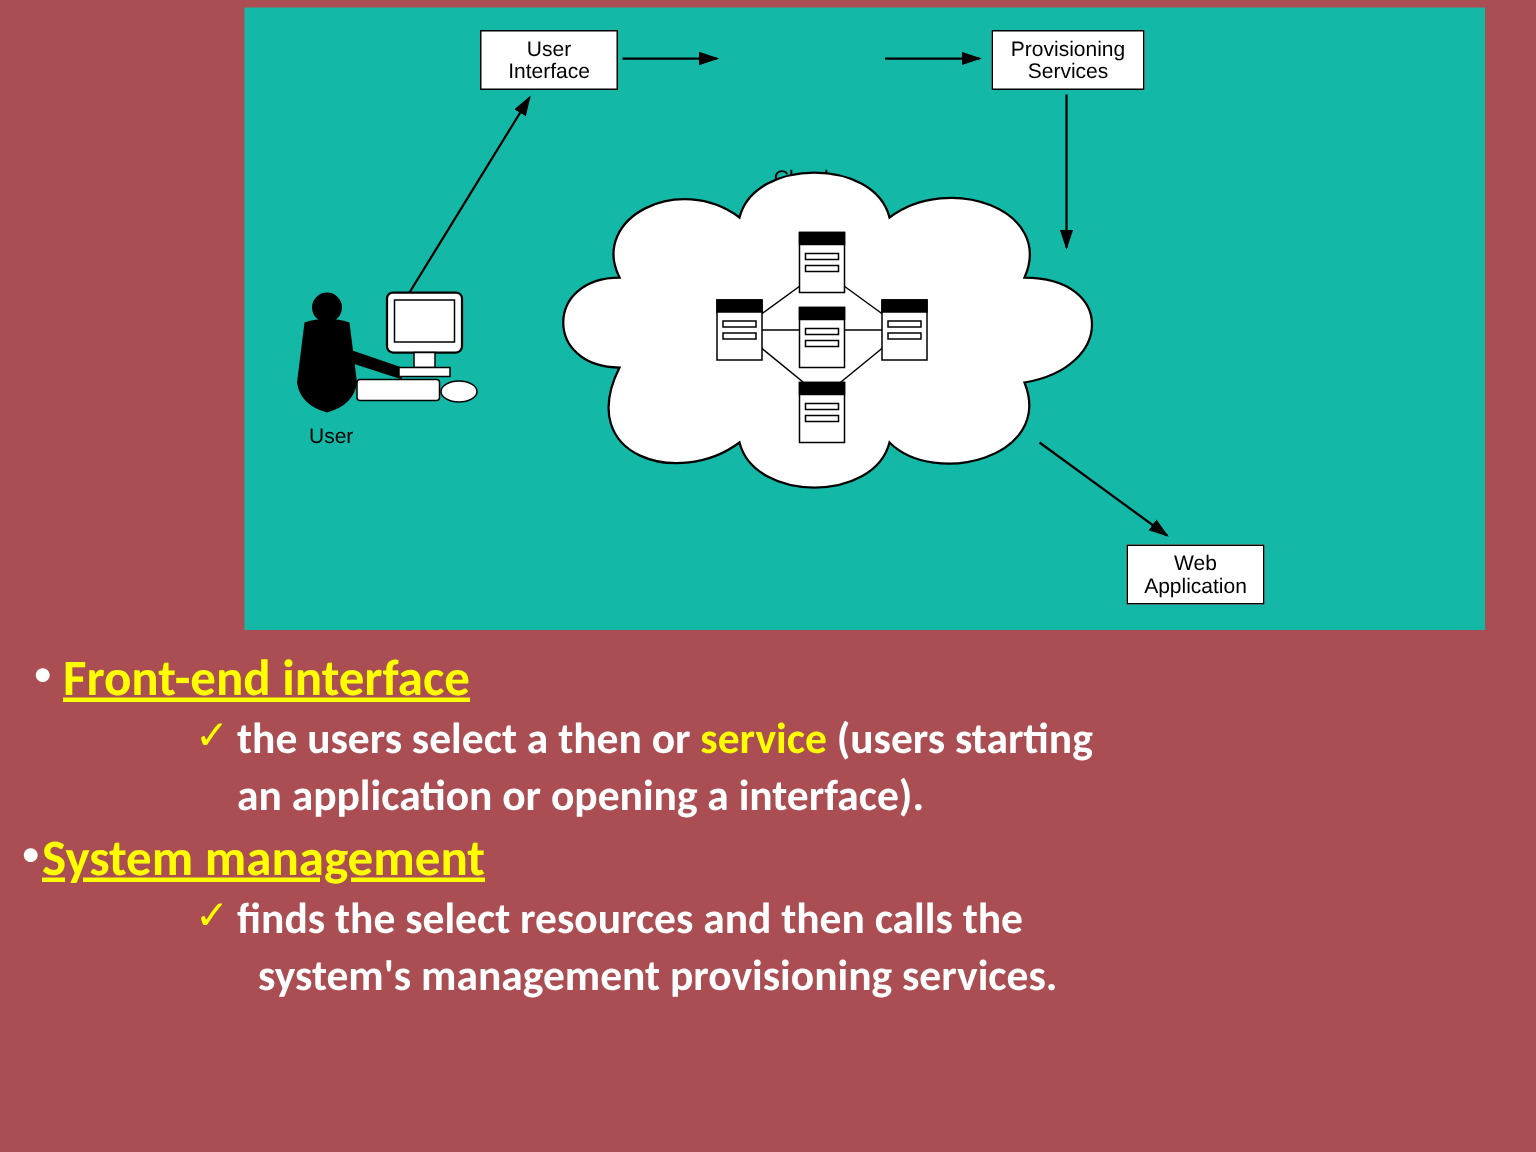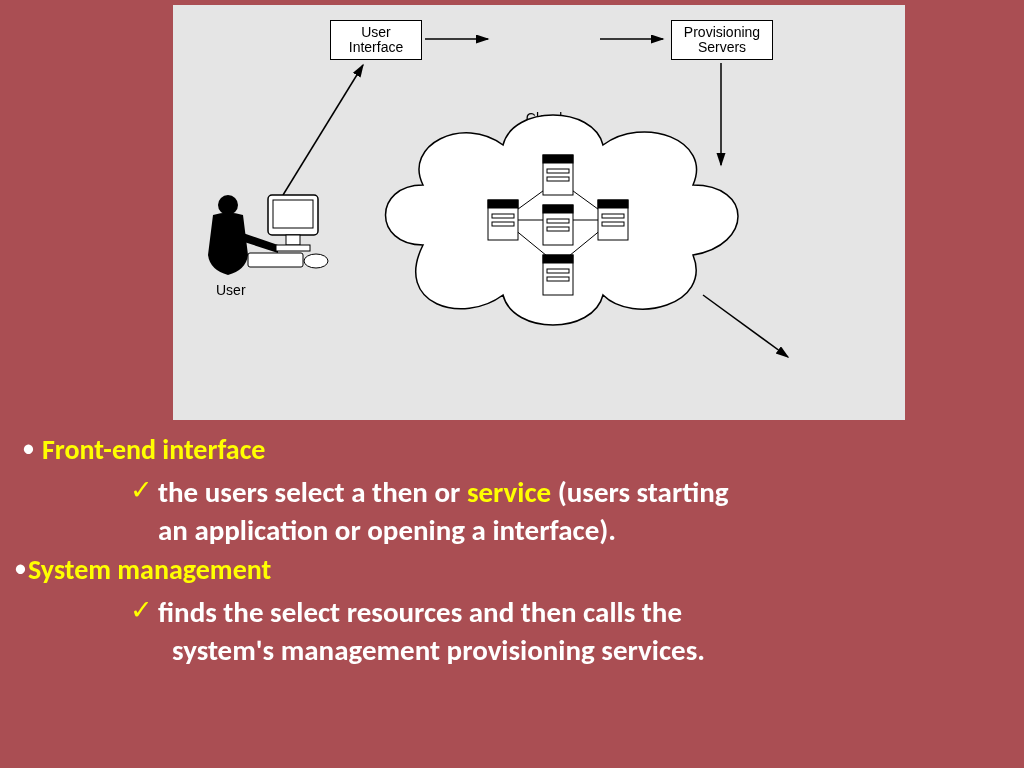--- a/index.html
+++ b/index.html
@@ -1,36 +1,38 @@
 <!DOCTYPE html>
 <html><head>
 <meta charset="utf-8">
 <style>
   html,body{margin:0;padding:0;width:1024px;height:768px;background:#AA4E53;font-family:Calibri,Arial,sans-serif;overflow:hidden}
-  .diagram{position:absolute;left:173px;top:5px;width:732px;height:415px;background:#e5e5e5}
+  .diagram{position:absolute;left:163px;top:5px;width:827px;height:415px;background:#14b8a6}
   .diagram *{position:absolute}
   .box{border:1.5px solid #000;background:#fff;font:14px Arial;text-align:center;display:flex;align-items:center;justify-content:center;line-height:1.1}
   .lbl{font:14px Arial;color:#000}
   svg{position:absolute;left:0;top:0;width:720px;height:415px;pointer-events:none}
   .row{position:absolute;left:0;width:1024px}
   .bullet{color:#fff;font-size:26px}
-  .head{color:#ffff00;font-size:28px;font-weight:700}
+  .head{color:#ffff00;font-size:34px;text-decoration:underline;font-weight:700}
   .body{color:#fff;font-size:29px;font-weight:700}
   .hl{color:#ffff00}
   .check{color:#ffff00;font-family:Segoe UI Symbol,Arial;font-size:27px}
 </style>
 </head>
 <body>
 
 <div class="diagram">
 
   <div class="box" style="left:157px;top:15px;width:90px;height:38px;white-space:pre">User
 Interface</div>
   <div class="box" style="left:498px;top:15px;width:100px;height:38px;white-space:pre">Provisioning
-Servers</div>
+Services</div>
+  <div class="box" style="left:588px;top:358px;width:90px;height:38px;white-space:pre">Web
+Application</div>
 
   <div class="lbl" style="left:43px;top:277px">User</div>
   <div class="lbl" style="left:347px;top:106px;text-align:center;white-space:pre;line-height:1.1">Cloud
 Servers</div>
 
   <svg>
     <defs>
       <marker id="ah" markerWidth="10" markerHeight="10" refX="8" refY="3" orient="auto">
         <path d="M0,0 L9,3 L0,6 Z" fill="#000"></path>
       </marker>

